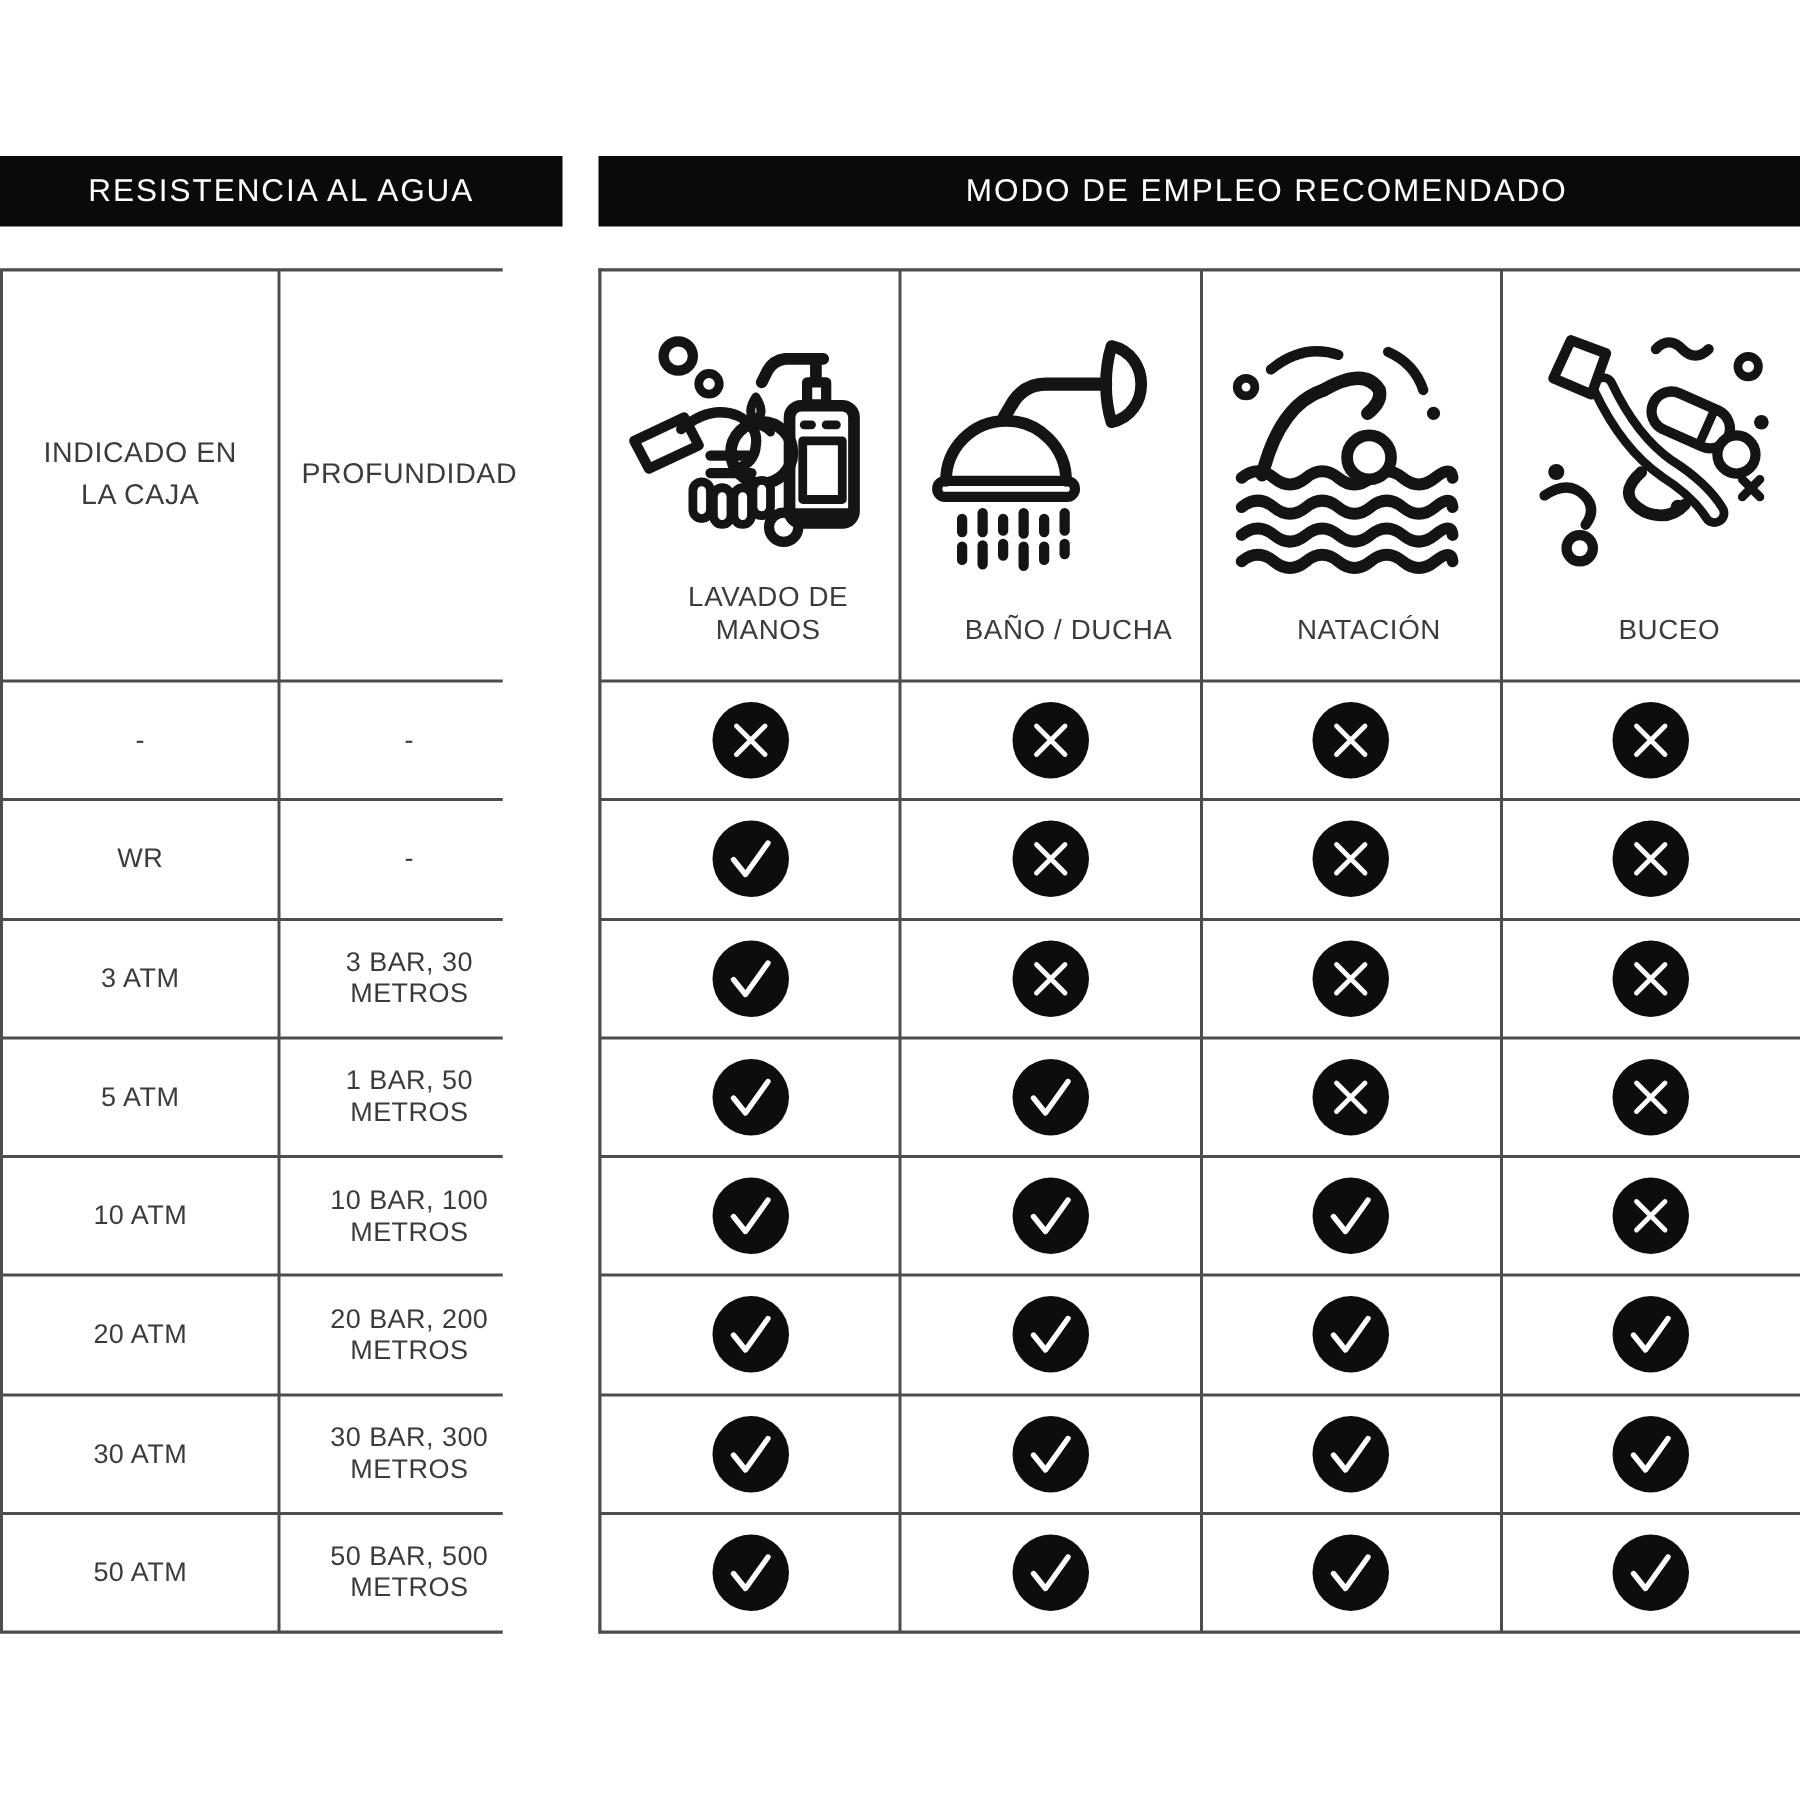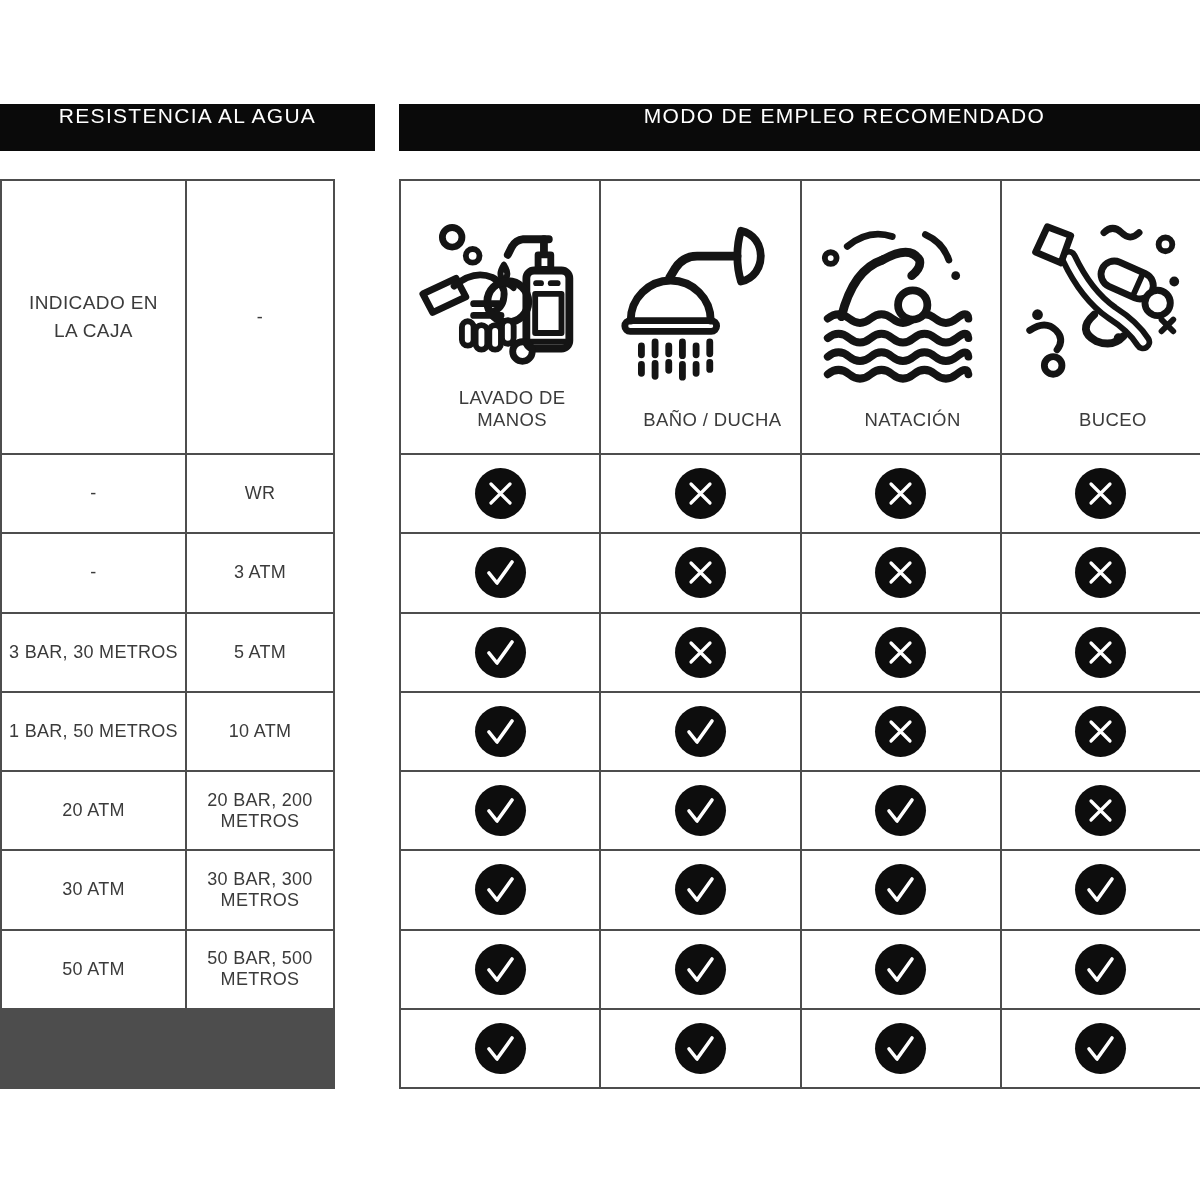--- a/index.html
+++ b/index.html
@@ -2,21 +2,21 @@
 <html><head>
 <meta charset="utf-8">
 <style>
   html,body{margin:0;padding:0;background:#ffffff;}
   .canvas{
     position:relative;width:1200px;height:1200px;background:#ffffff;overflow:hidden;
     font-family:"Liberation Sans","DejaVu Sans",sans-serif;color:#3b3b3b;
   }
   .bar{
     position:absolute;top:104px;height:47px;background:#0a0a0a;color:#ffffff;
-    display:flex;justify-content:center;
+    display:flex;align-items:center;justify-content:center;
     font-size:21px;letter-spacing:1.3px;
   }
   .bar-left{left:0;width:375px;}
   .bar-right{left:399px;width:891px;}
   .table{
     position:absolute;top:179px;height:910px;
     display:grid;gap:2px;background:#4d4d4d;border:2px solid #4d4d4d;
     box-sizing:border-box;
   }
   .table-left{left:0;width:335px;grid-template-columns:183px 1fr;grid-template-rows:272px repeat(8,1fr);}
@@ -37,20 +37,23 @@
   <div class="bar bar-left">
     <span>RESISTENCIA AL AGUA</span>
   </div>
   <div class="bar bar-right">
     <span>MODO DE EMPLEO RECOMENDADO</span>
   </div>
   <div class="table table-left" id="left-table">
       <div class="cell head-cell">
         <span>INDICADO EN LA CAJA</span>
       </div>
+      <div class="cell head-cell">
+        <span>PROFUNDIDAD</span>
+      </div>
       <div class="cell text-cell">
         <span>-</span>
       </div>
       <div class="cell text-cell">
         <span>-</span>
       </div>
       <div class="cell text-cell">
         <span>WR</span>
       </div>
       <div class="cell text-cell">
@@ -63,20 +66,23 @@
         <span>3 BAR, 30 METROS</span>
       </div>
       <div class="cell text-cell">
         <span>5 ATM</span>
       </div>
       <div class="cell text-cell">
         <span>1 BAR, 50 METROS</span>
       </div>
       <div class="cell text-cell">
         <span>10 ATM</span>
+      </div>
+      <div class="cell text-cell">
+        <span>10 BAR, 100 METROS</span>
       </div>
       <div class="cell text-cell">
         <span>20 ATM</span>
       </div>
       <div class="cell text-cell">
         <span>20 BAR, 200 METROS</span>
       </div>
       <div class="cell text-cell">
         <span>30 ATM</span>
       </div>

